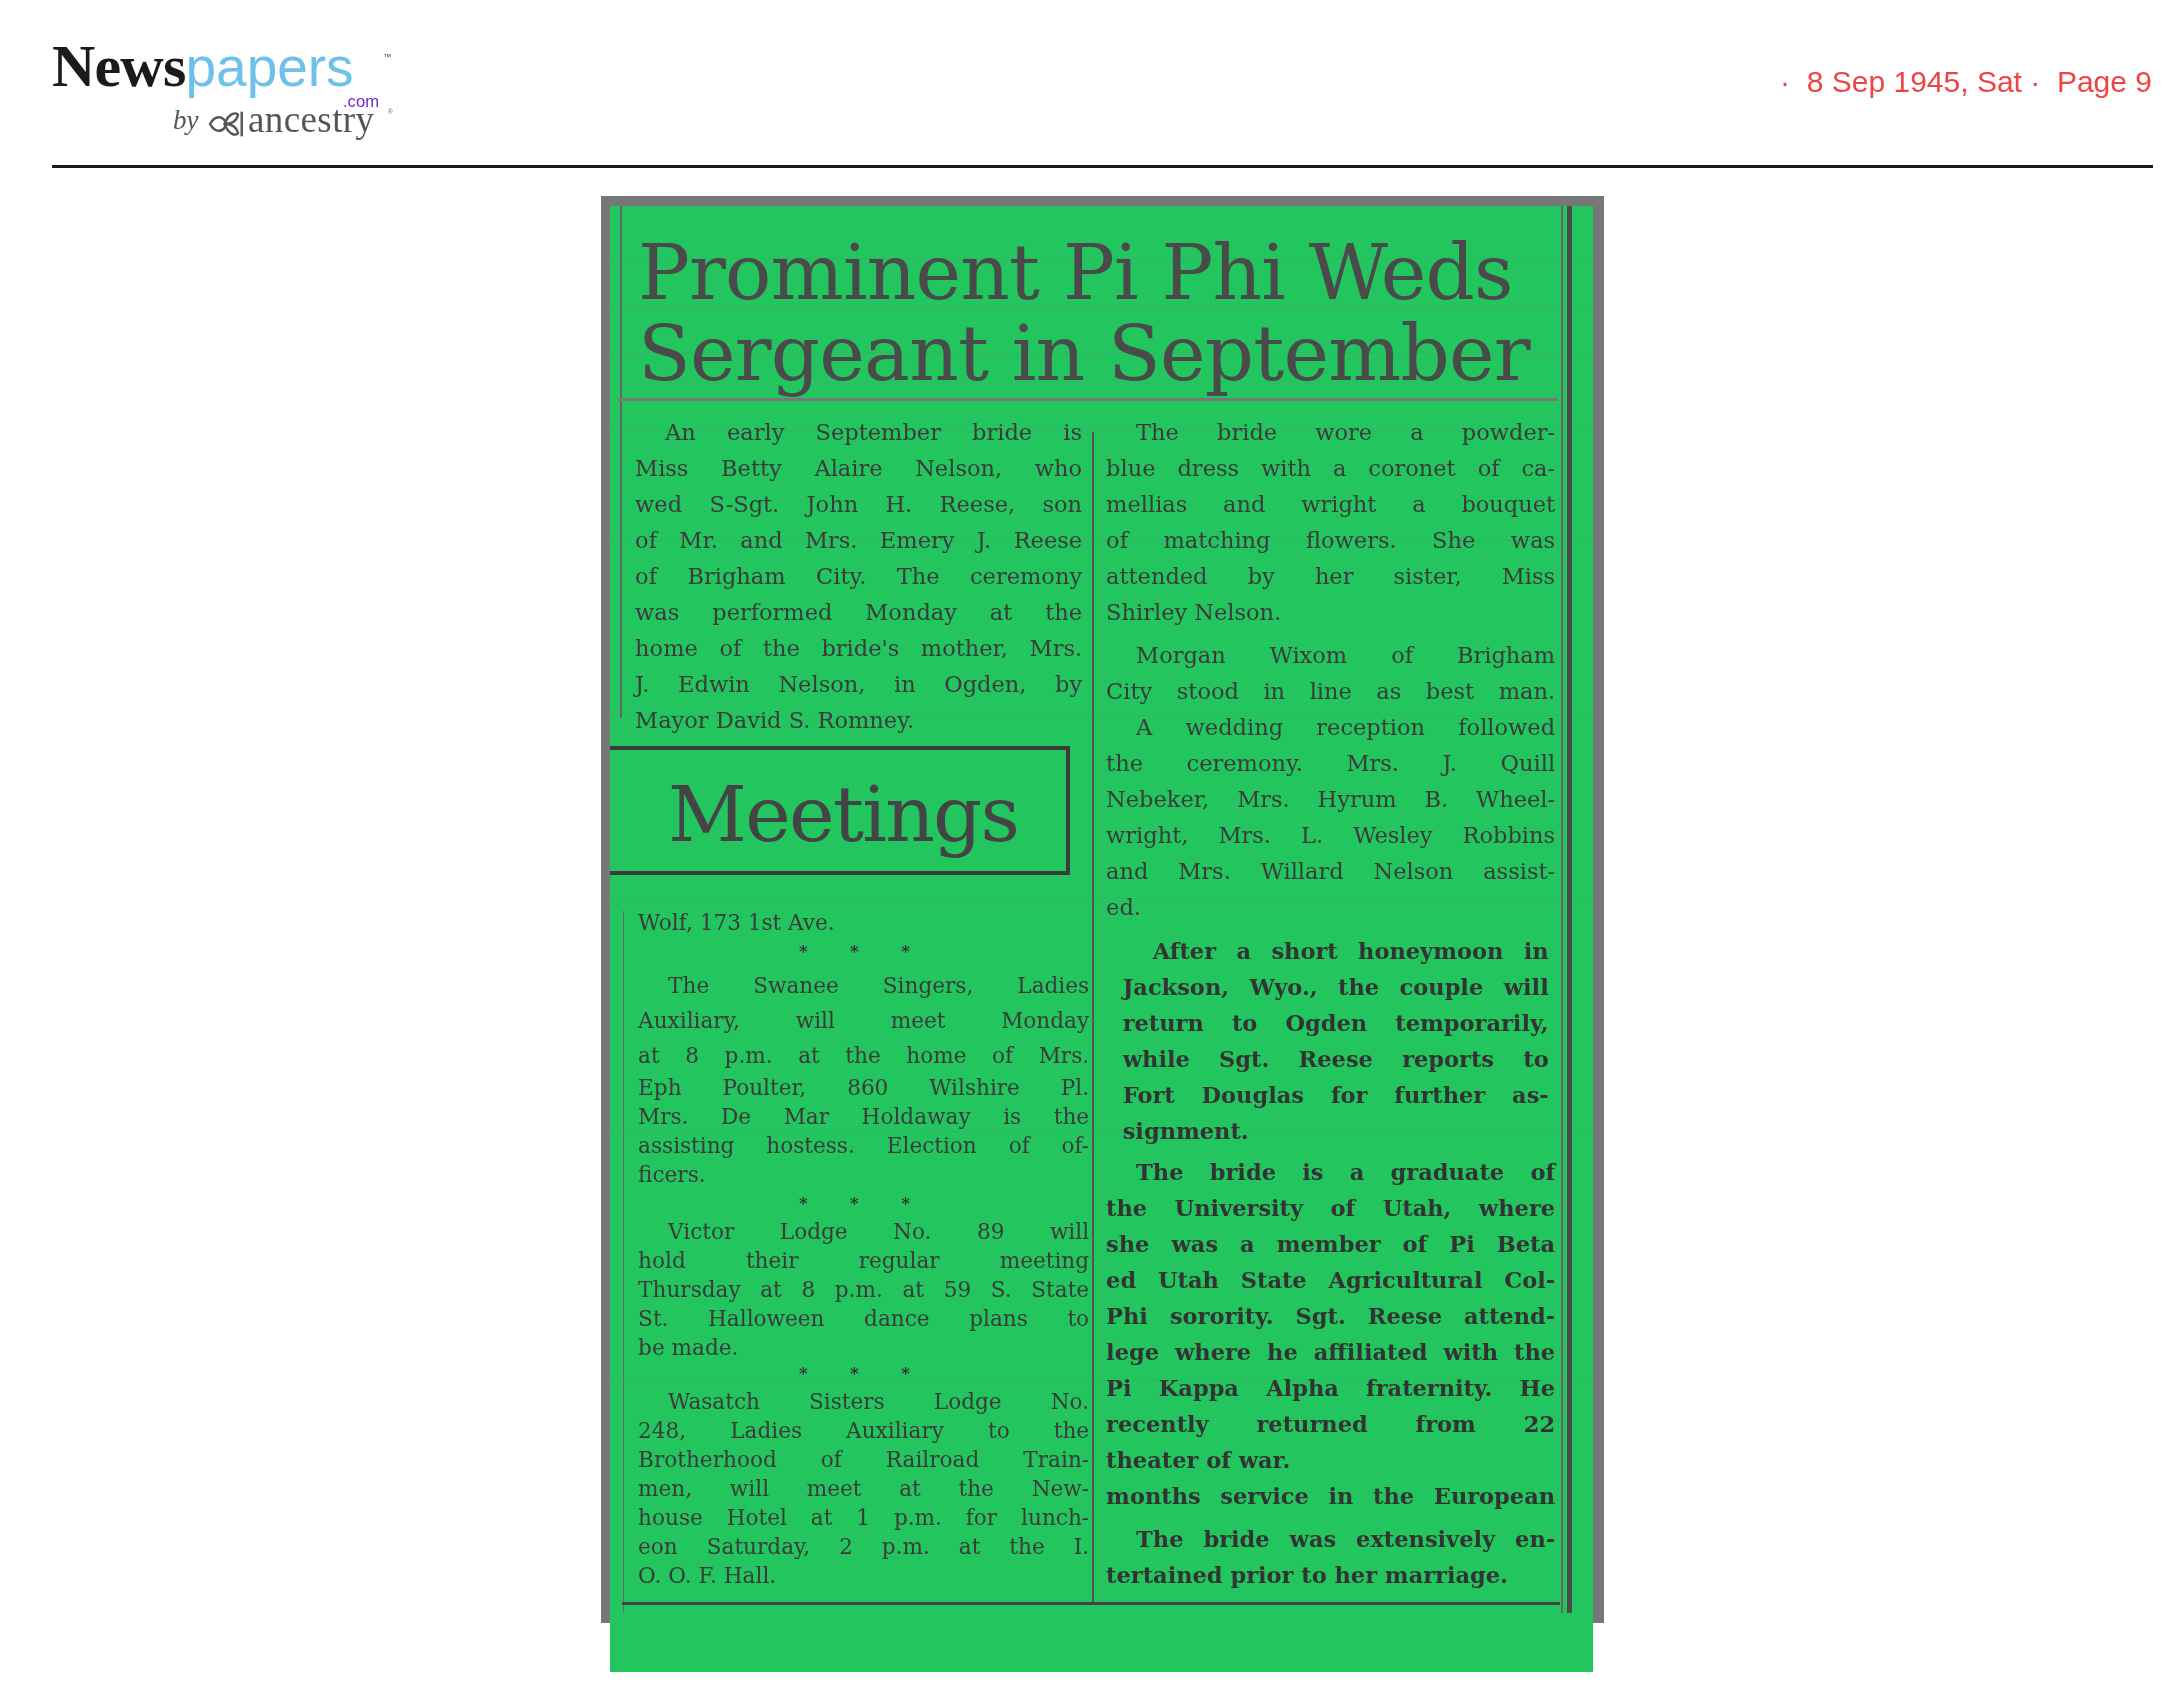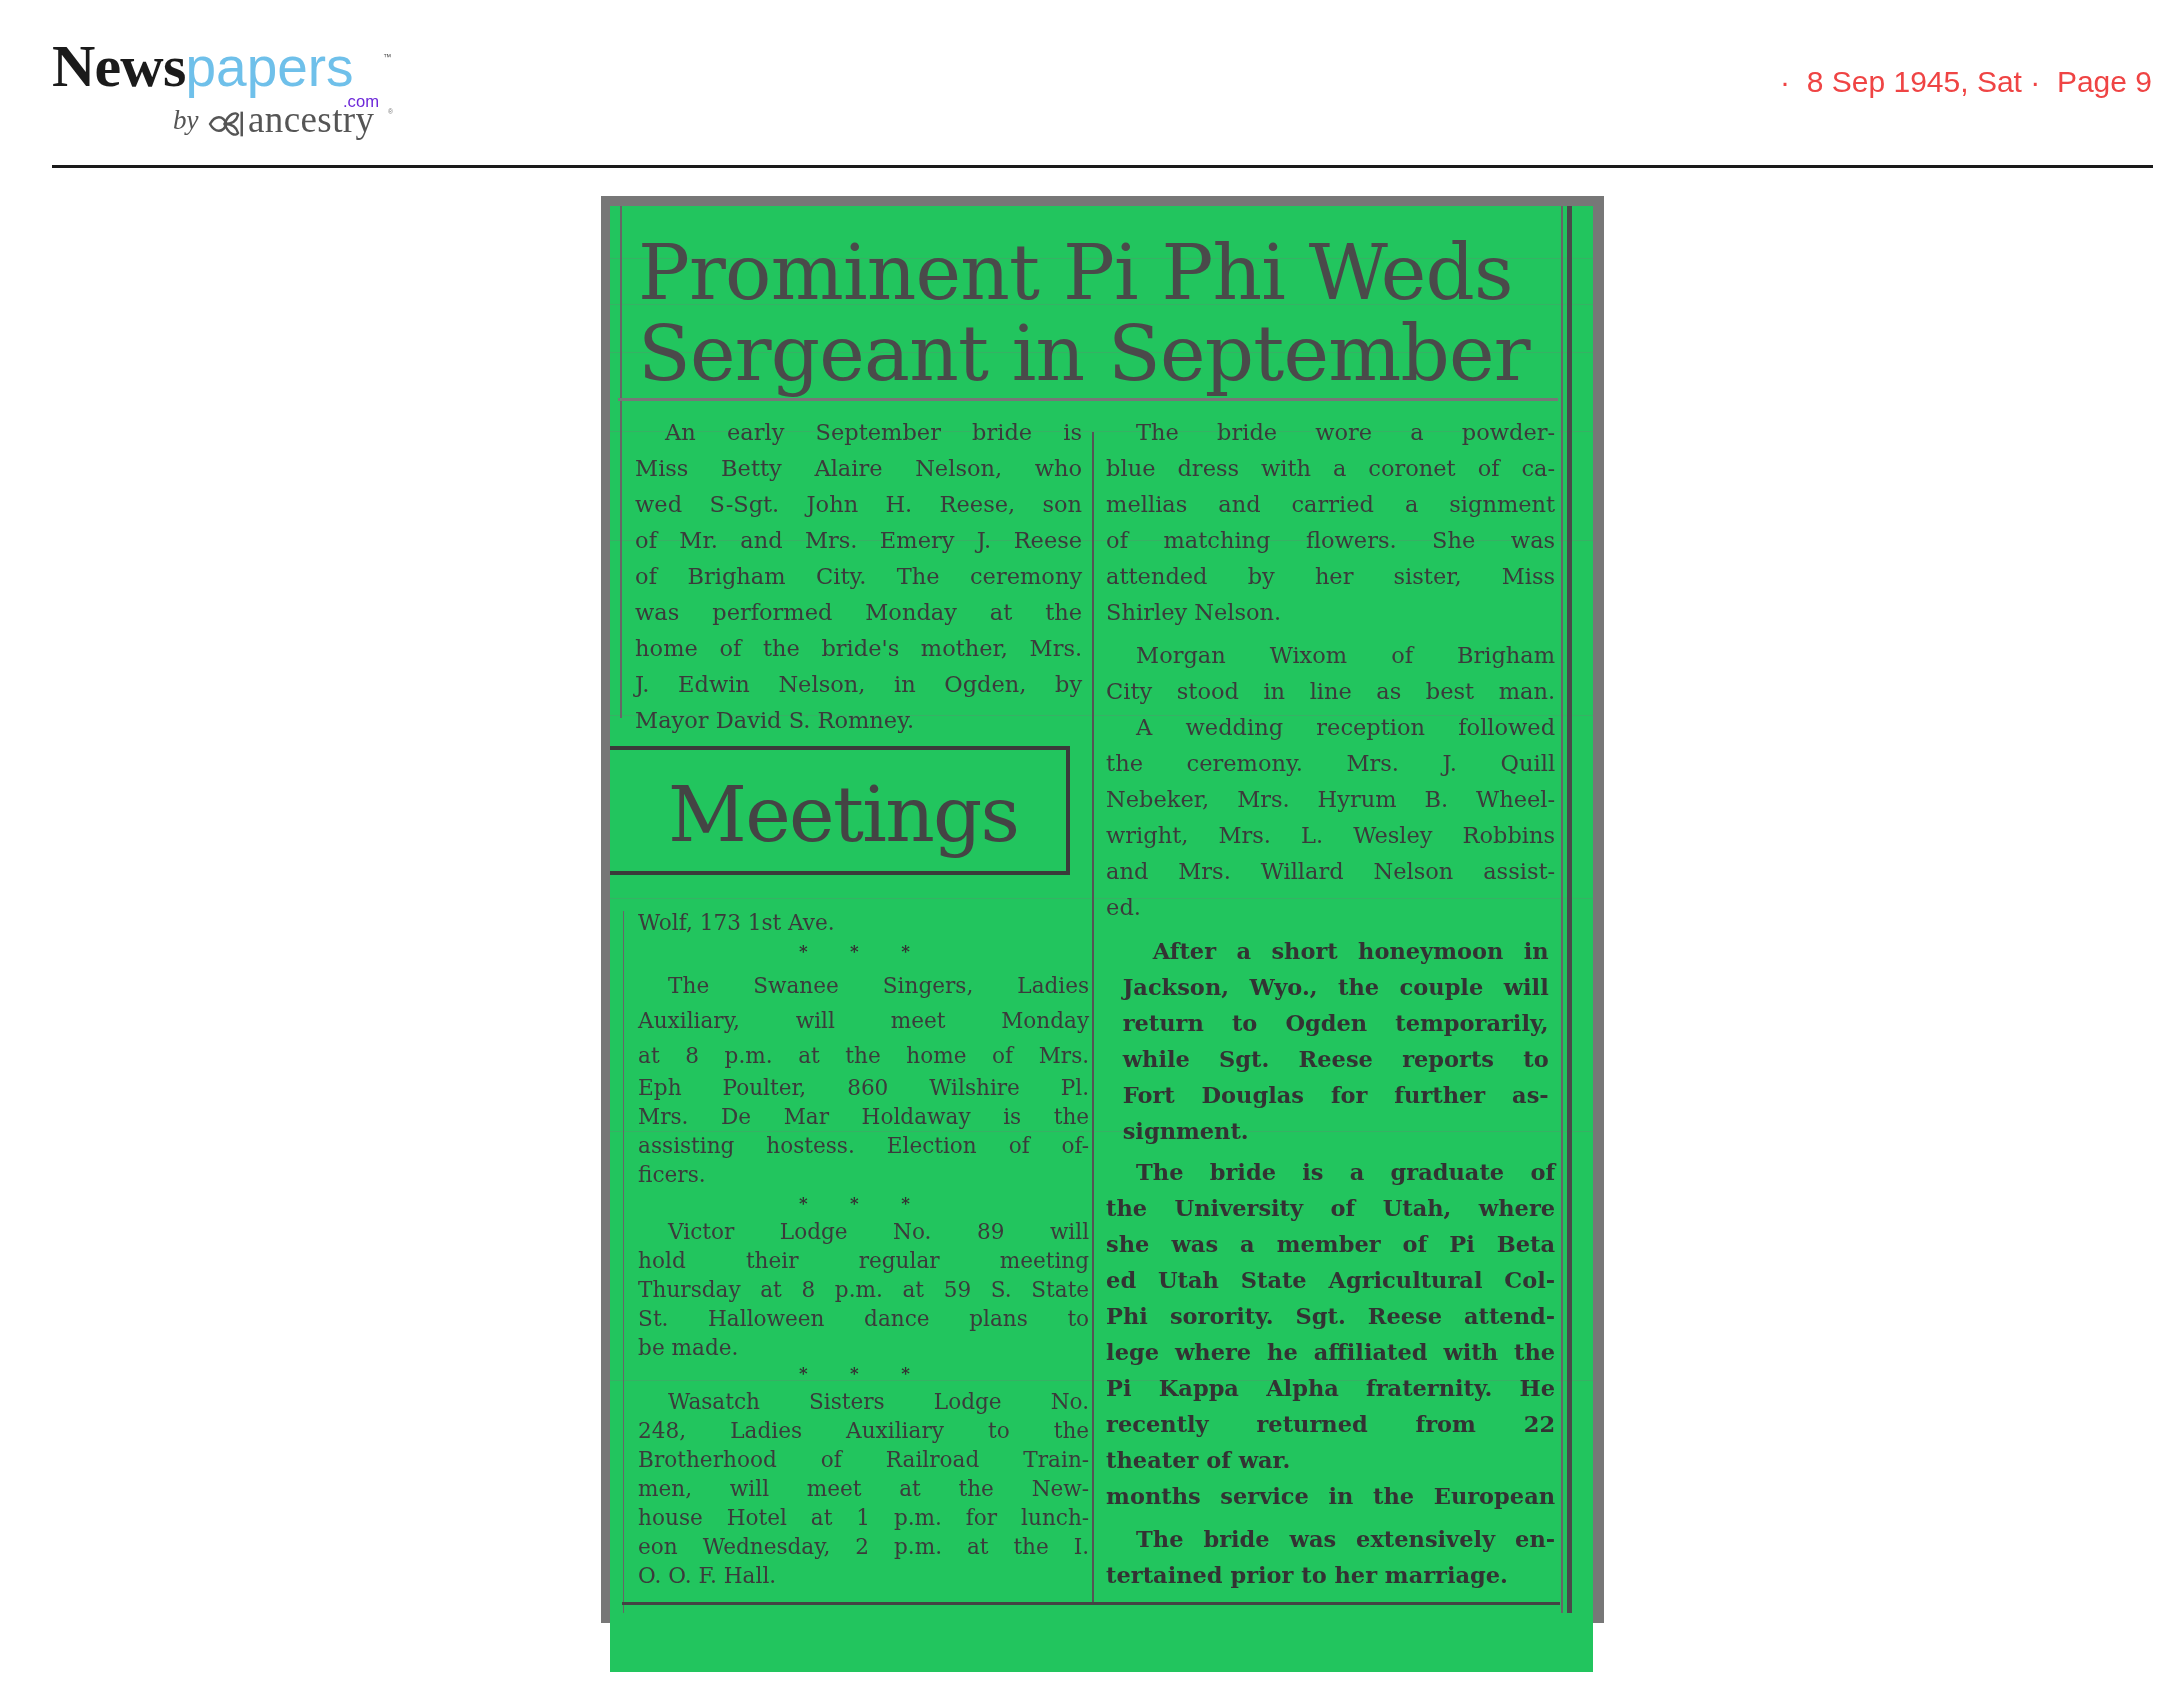--- a/index.html
+++ b/index.html
@@ -128,30 +128,30 @@
         <span class="line last">be made.</span>
       </div>
       <div class="stars" style="margin:0 0 1.7px 0;">* * *</div>
 
       <div>
         <span class="line ind">Wasatch Sisters Lodge No.</span>
         <span class="line">248, Ladies Auxiliary to the</span>
         <span class="line">Brotherhood of Railroad Train-</span>
         <span class="line">men, will meet at the New-</span>
         <span class="line">house Hotel at 1 p.m. for lunch-</span>
-        <span class="line">eon Wednesday, 2 p.m. at the I.</span>
+        <span class="line">eon Saturday, 2 p.m. at the I.</span>
         <span class="line last">O. O. F. Hall.</span>
       </div>
     </div>
 
     <div class="col" style="left:496px; top:208px; width:449px;">
       <div>
         <span class="line ind">The bride wore a powder-</span>
         <span class="line">blue dress with a coronet of ca-</span>
-        <span class="line">mellias and carried a signment</span>
+        <span class="line">mellias and wright a bouquet</span>
         <span class="line">of matching flowers. She was</span>
         <span class="line">attended by her sister, Miss</span>
         <span class="line last">Shirley Nelson.</span>
       </div>
       <div style="margin-top:6.7px;">
         <span class="line ind">Morgan Wixom of Brigham</span>
         <span class="line">City stood in line as best man.</span>
       </div>
       <div>
         <span class="line ind">A wedding reception followed</span>

